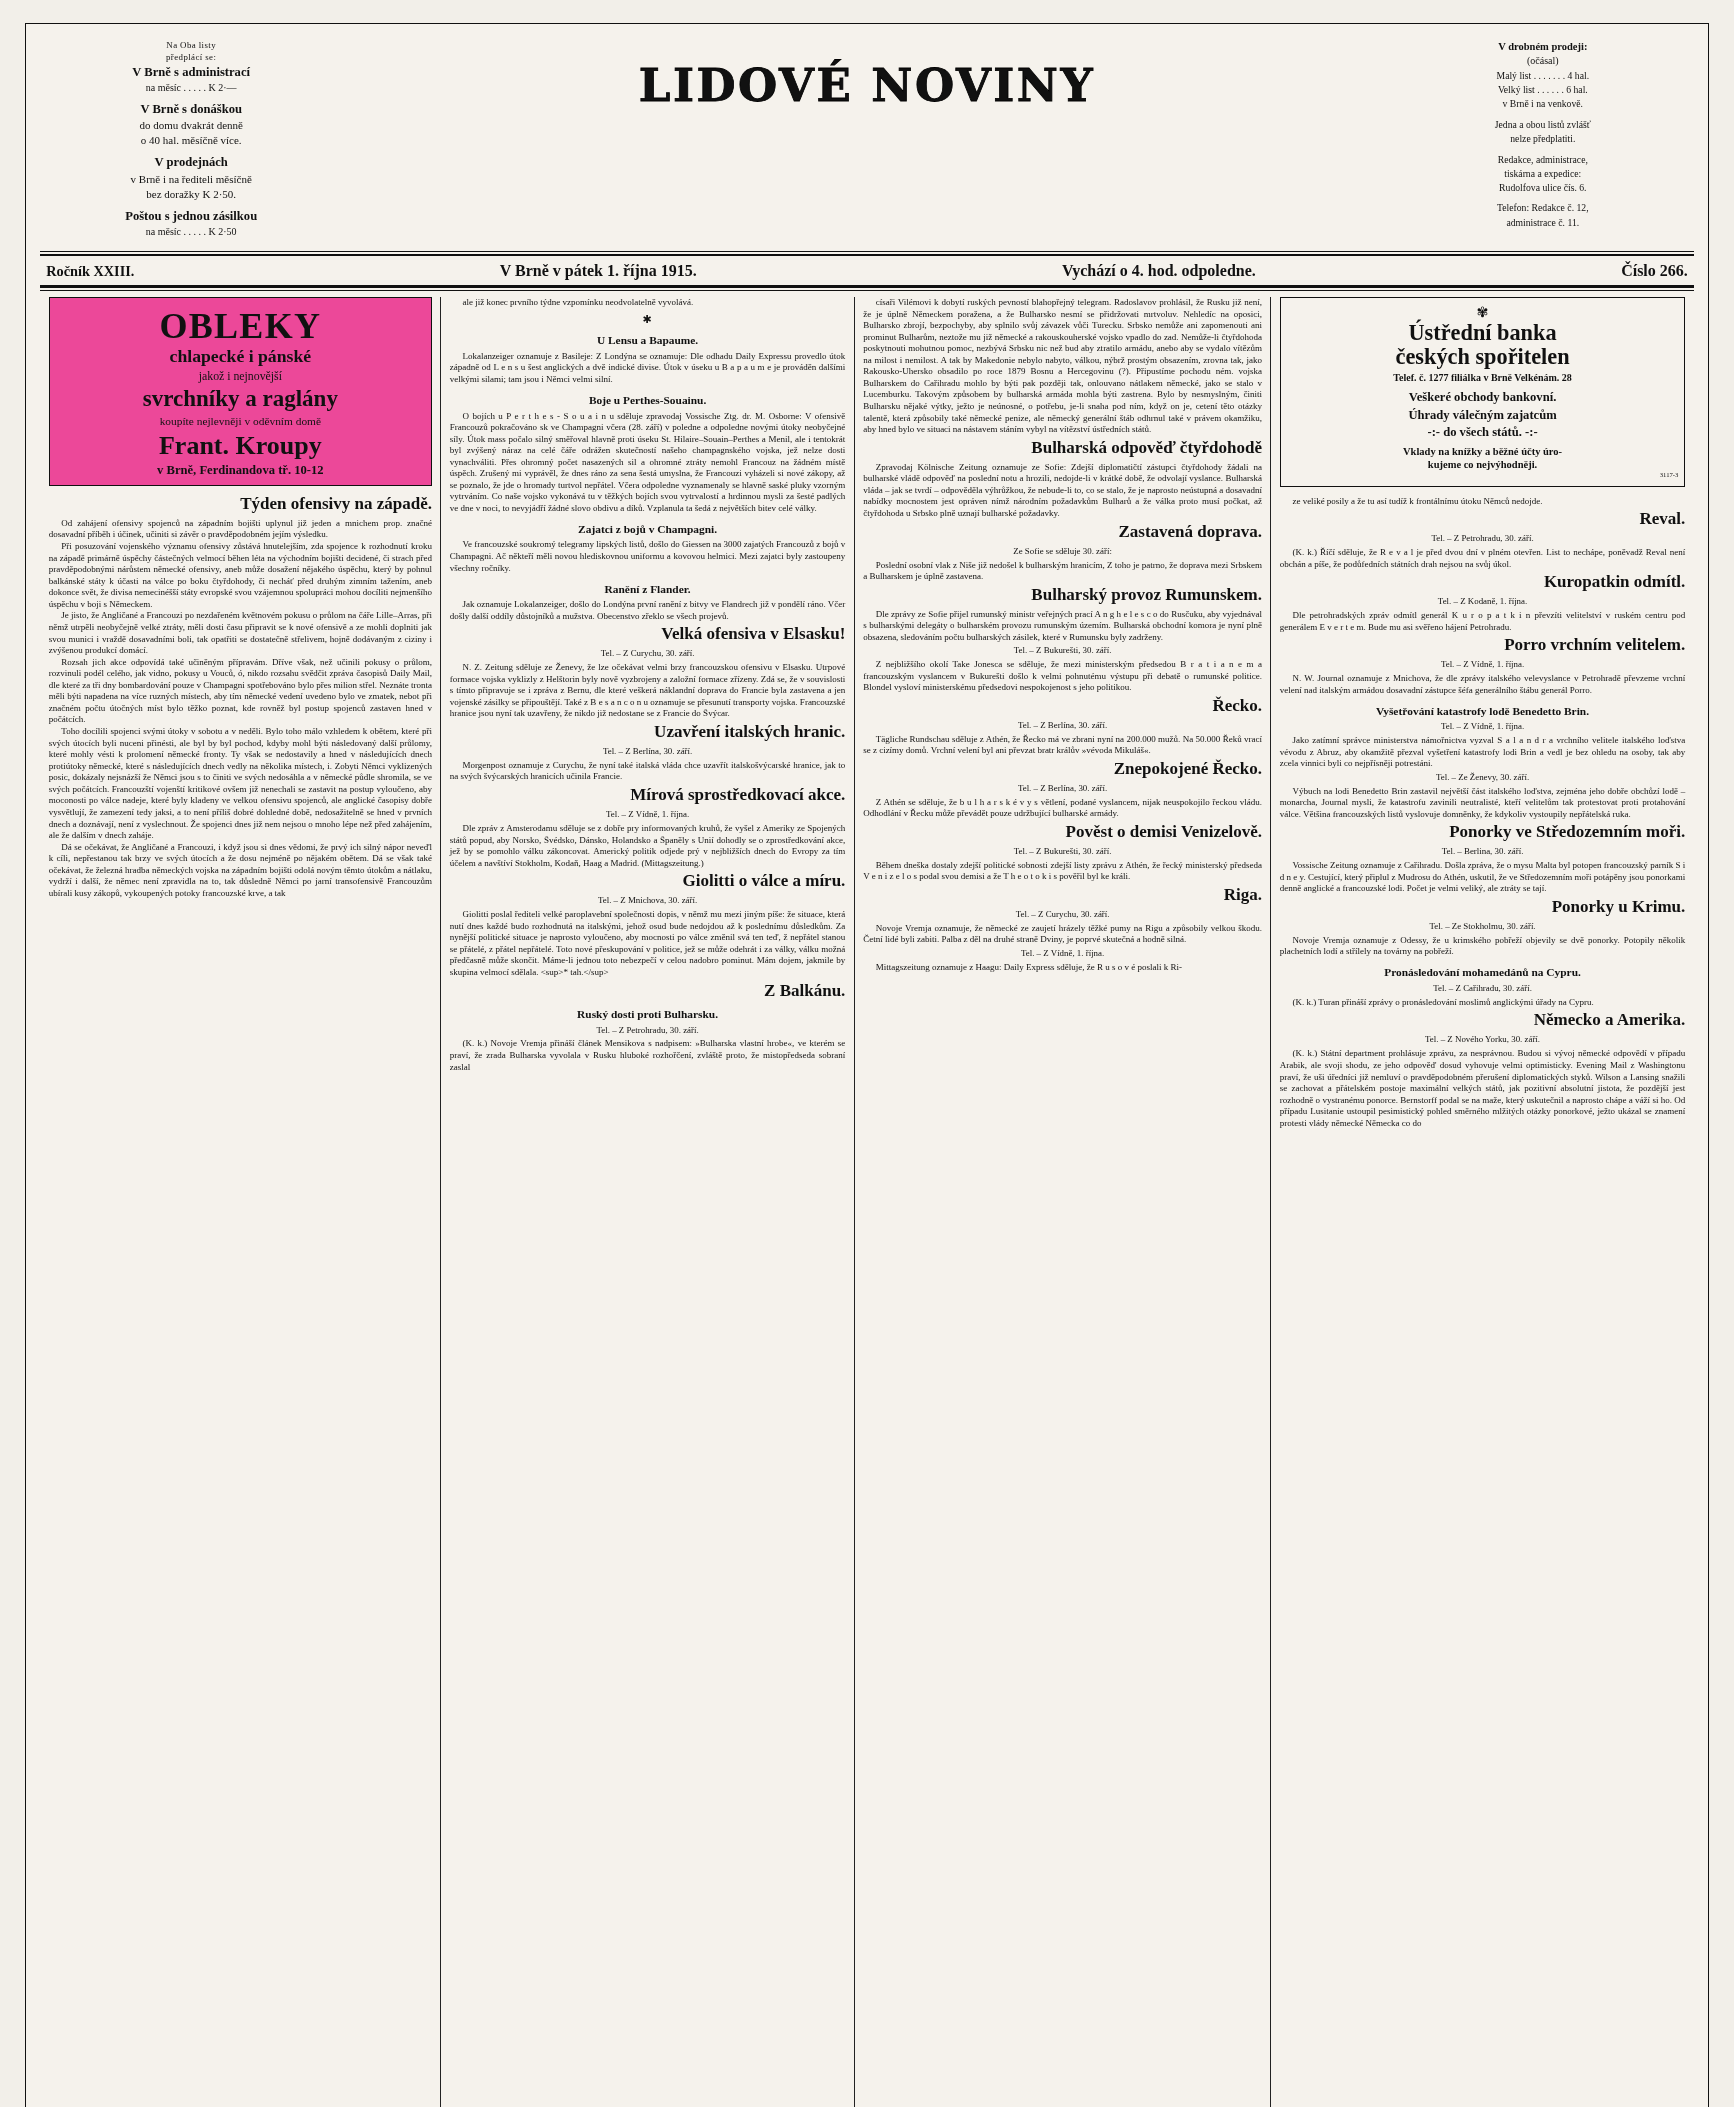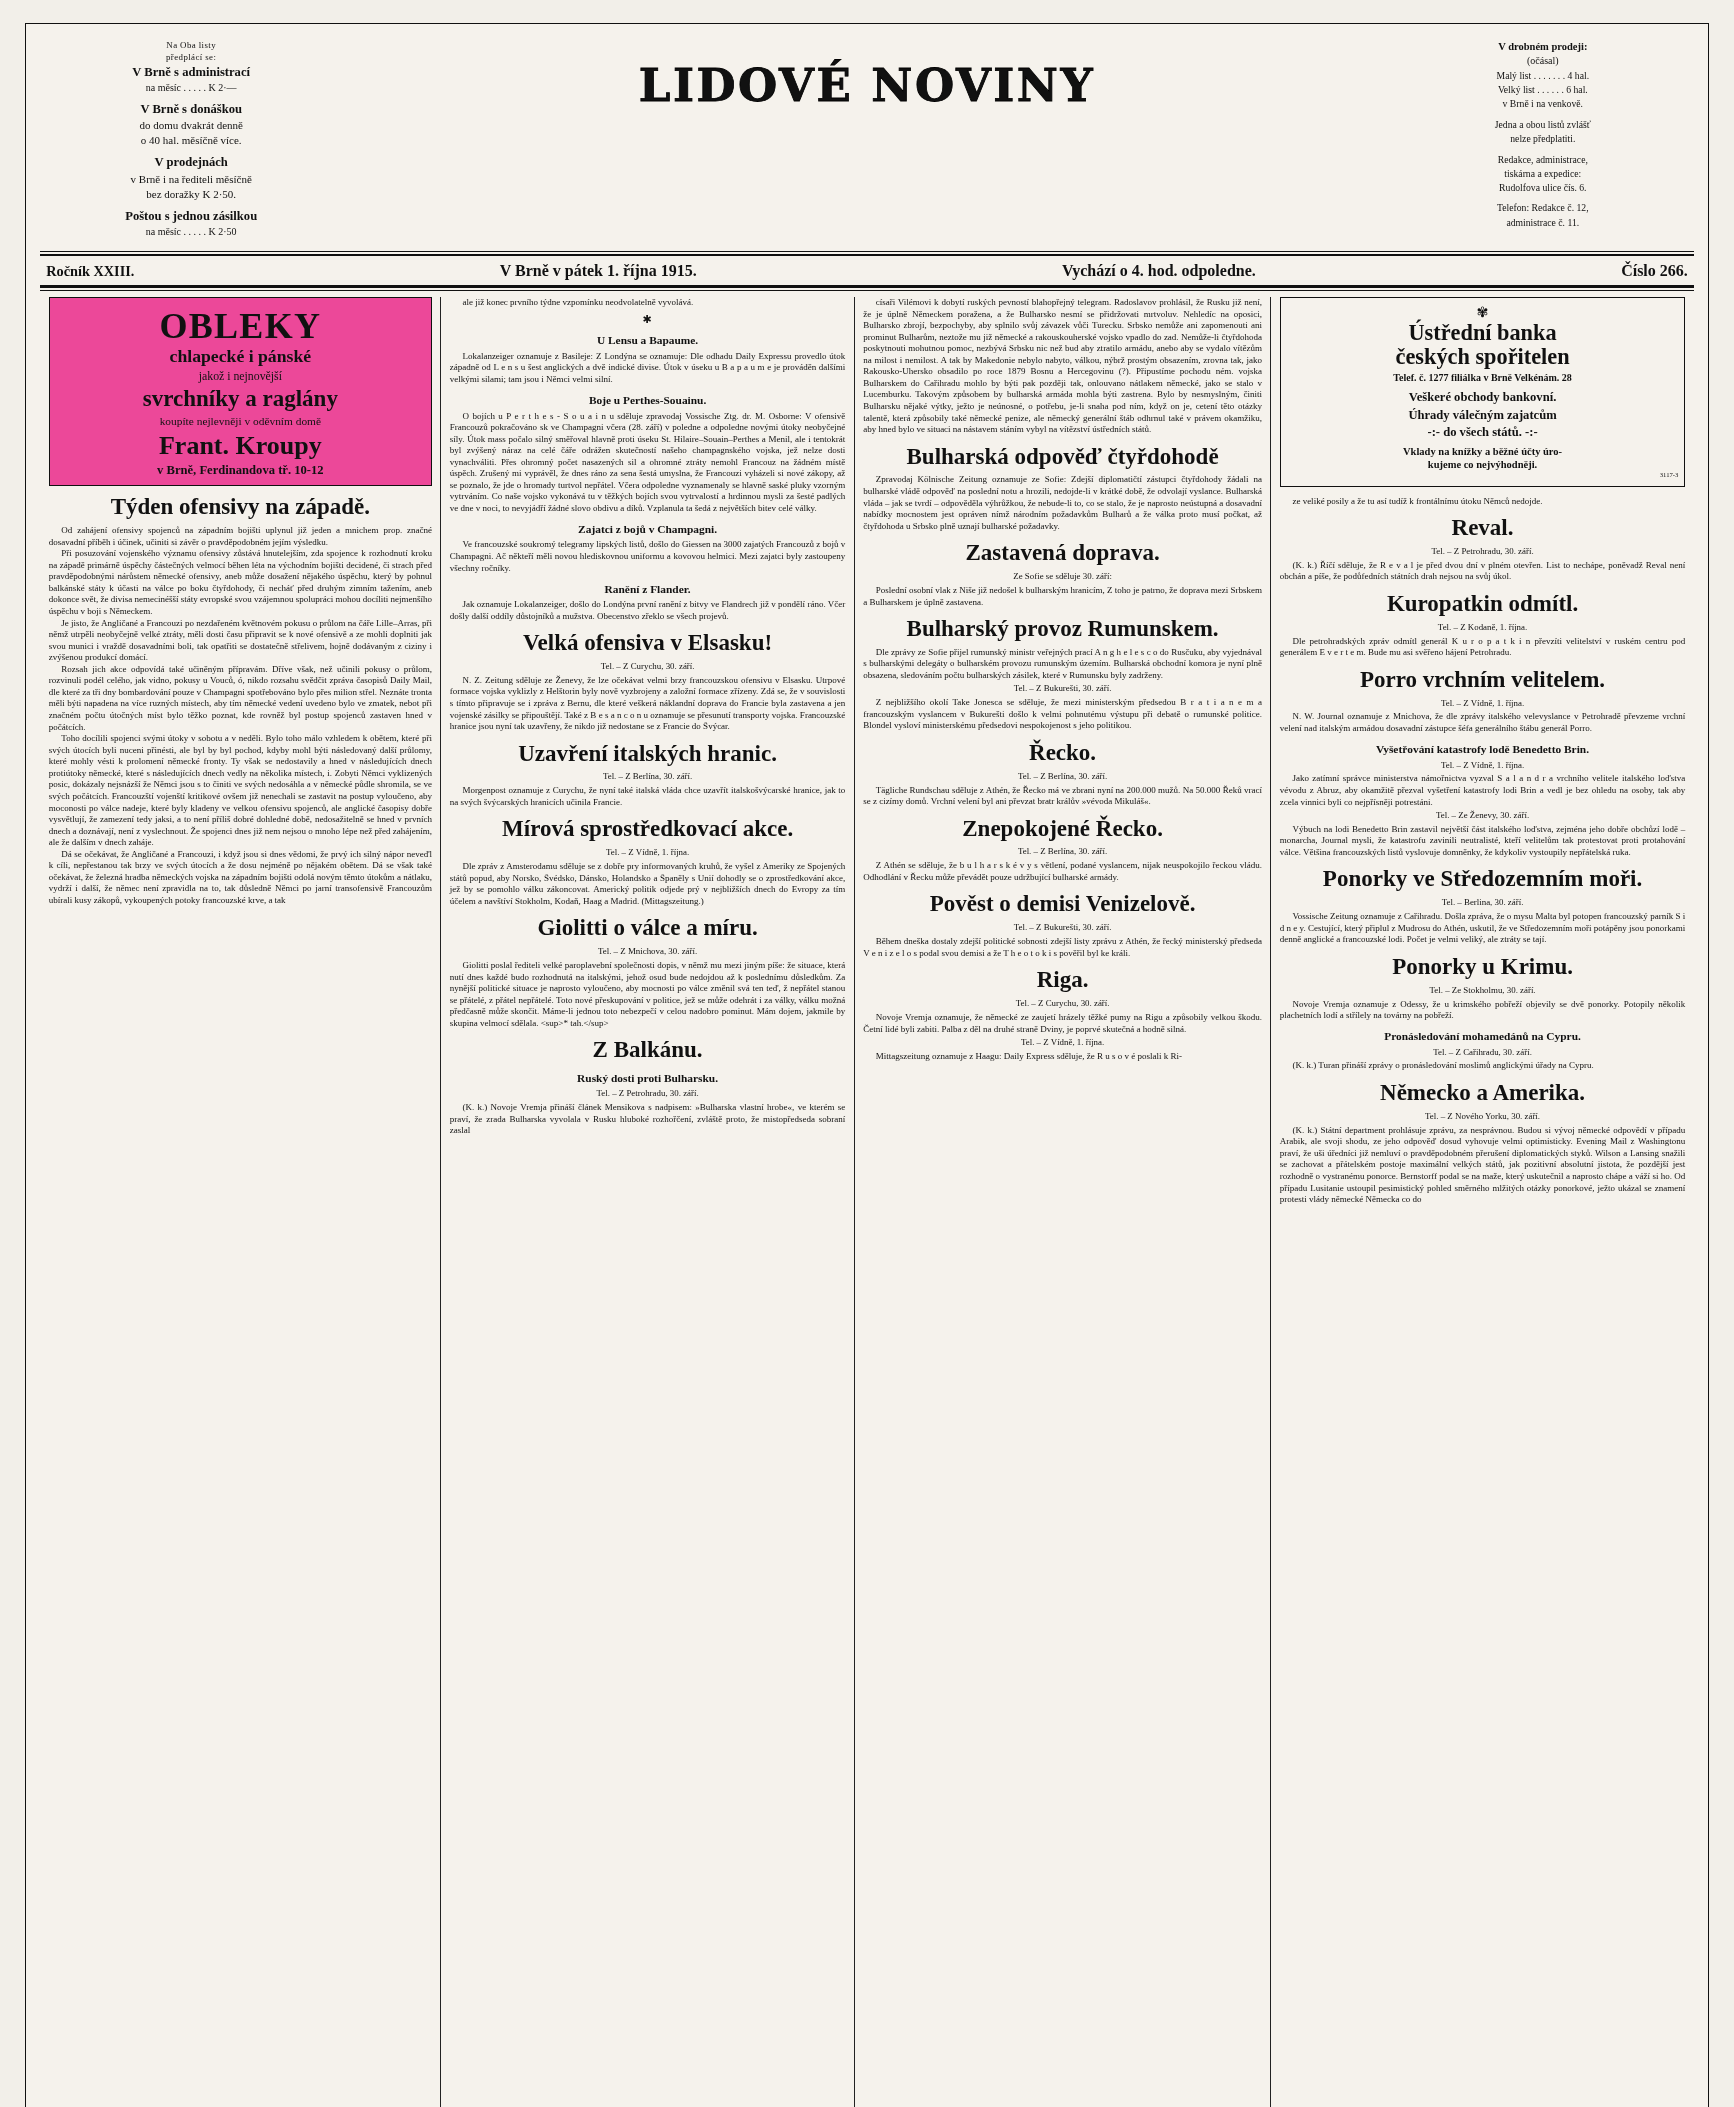--- a/index.html
+++ b/index.html
@@ -124,24 +124,24 @@
 
   p.body {
     margin: 0 0 0 0;
     text-indent: 12.6px;
     text-align: justify;
   }
   p.body.first { text-indent: 12.6px; }
 
   h2.headline {
     font-weight: bold;
-    text-align: center;
-    font-size: 23px;
+    text-align: right;
+    font-size: 17px;
     line-height: 1.12;
-    margin: 8px 0 5px 0;
+    margin: 2px 0 5px 0;
   }
   h3.subhead {
     font-weight: bold;
     text-align: center;
     font-size: 11.4px;
     line-height: 1.15;
     margin: 8.4px 0 3.4px 0;
   }
   .dateline {
     text-align: center;

